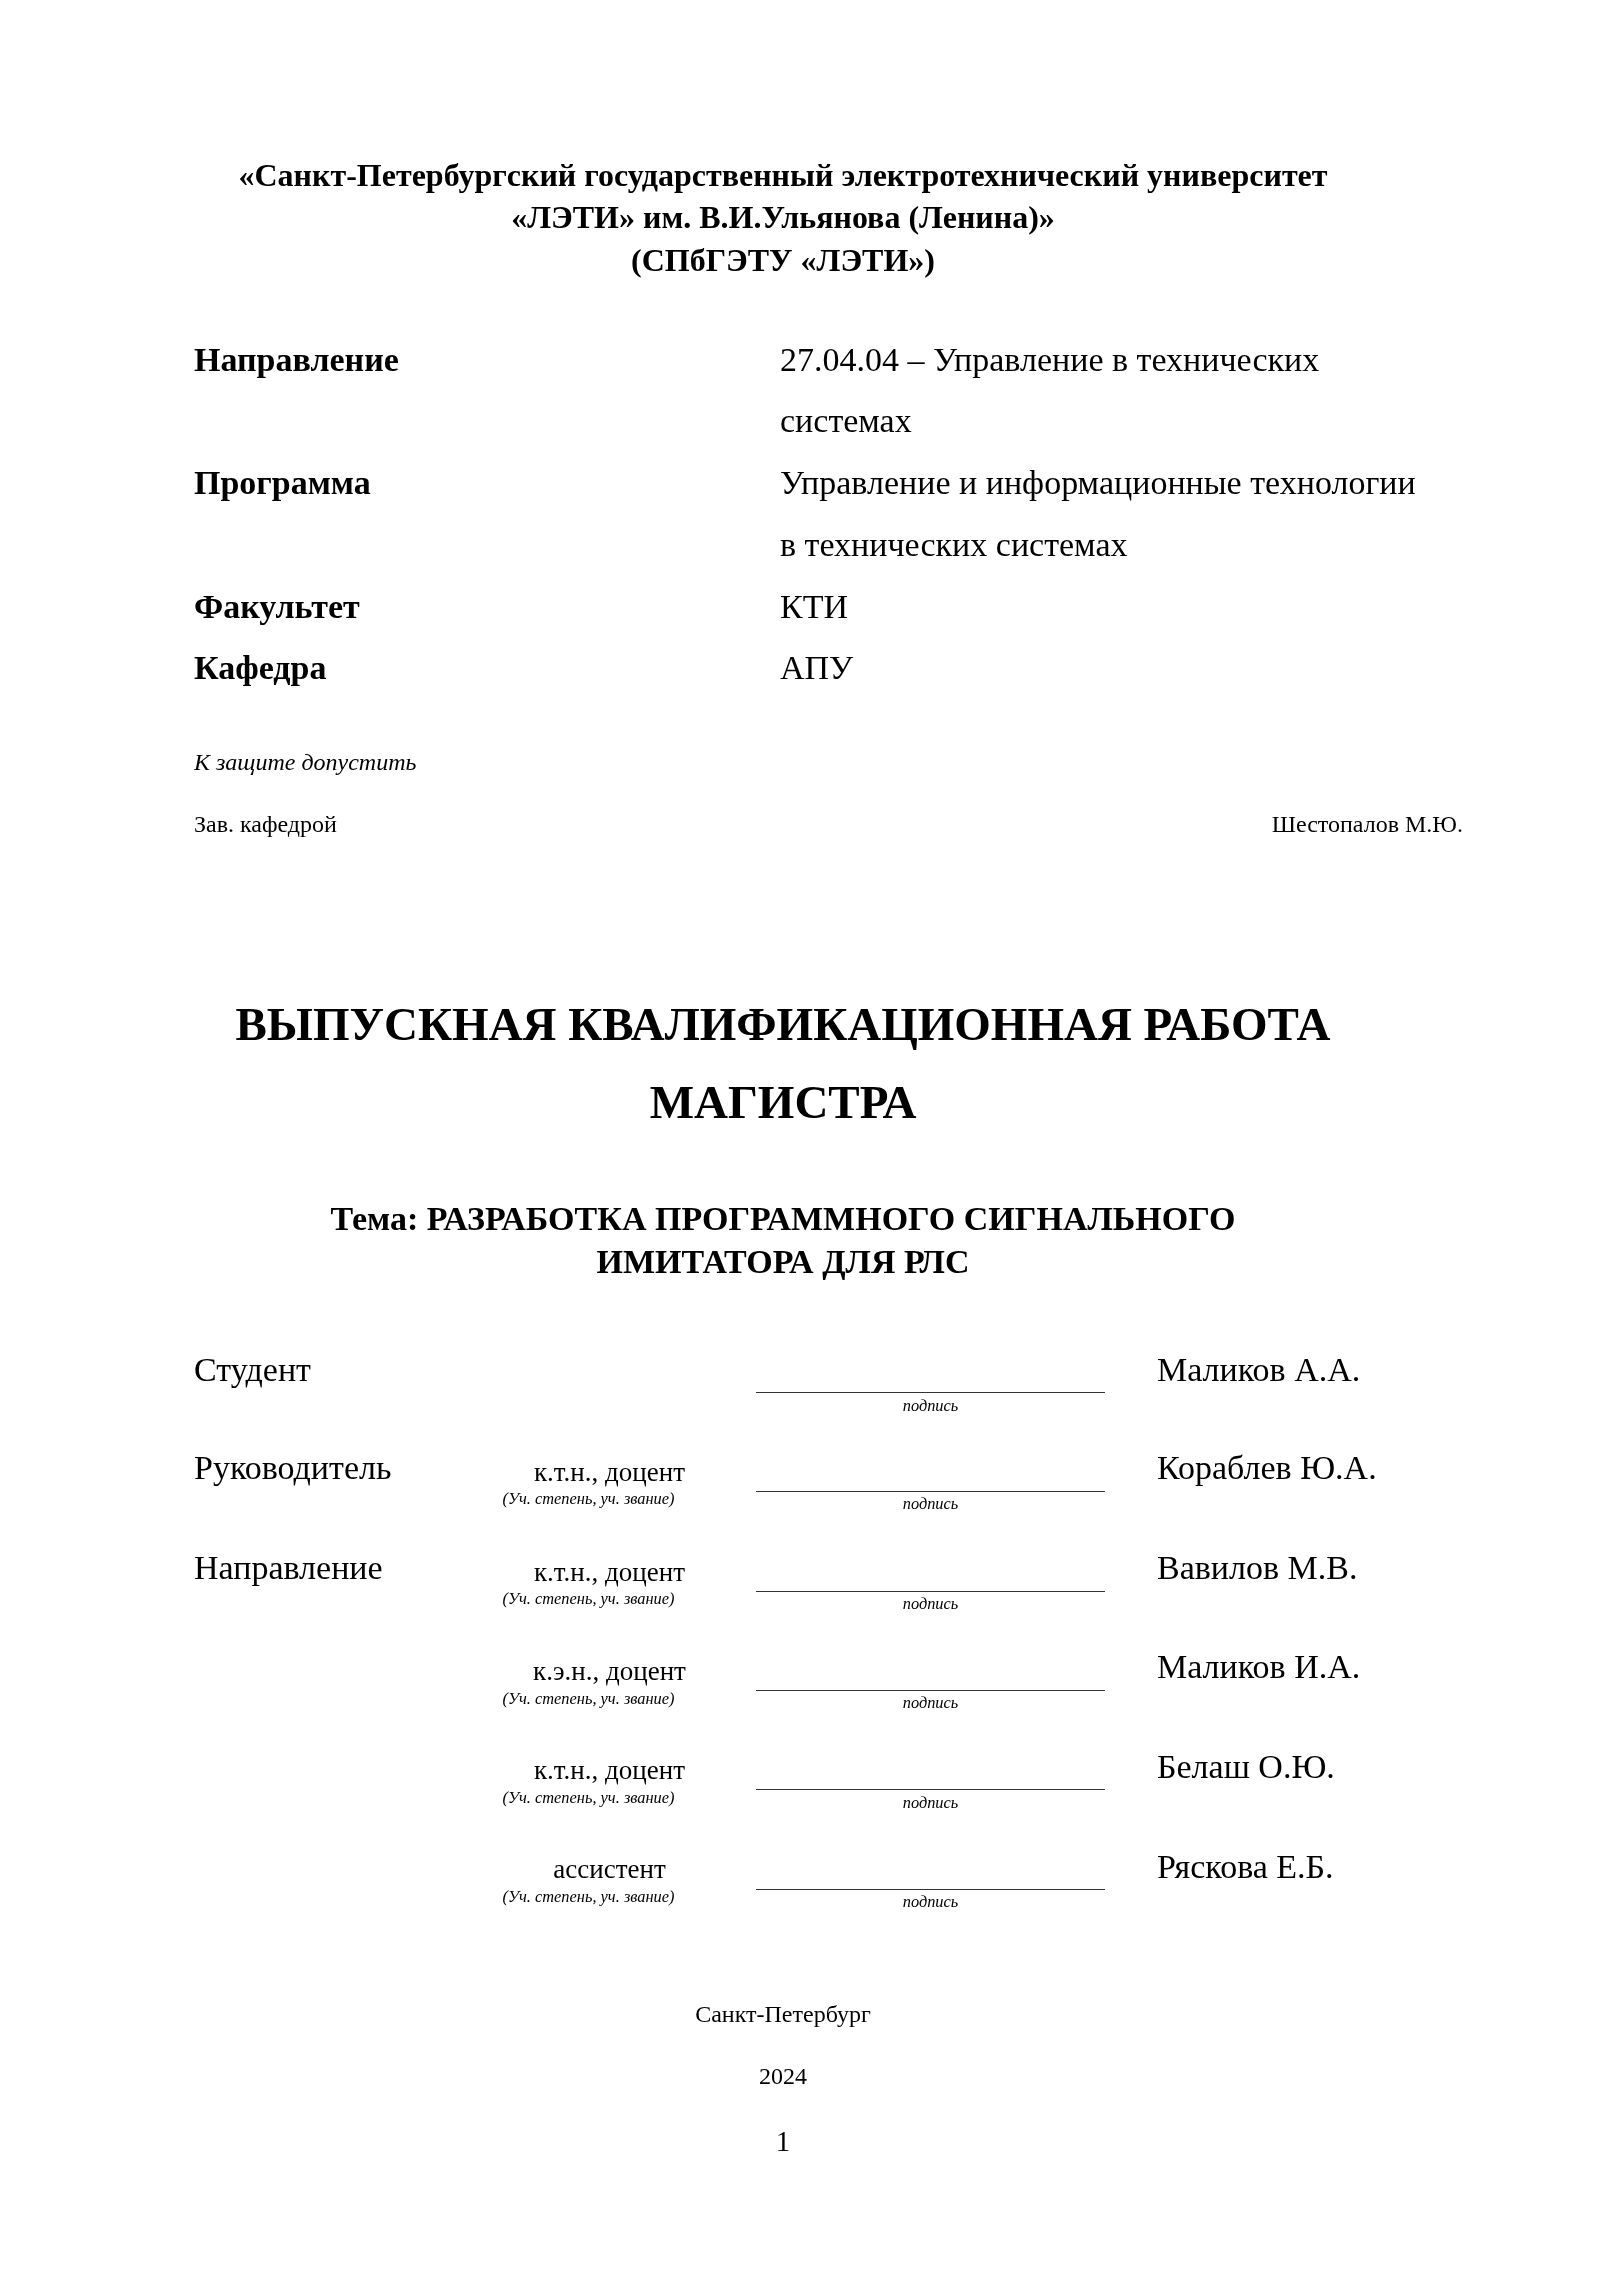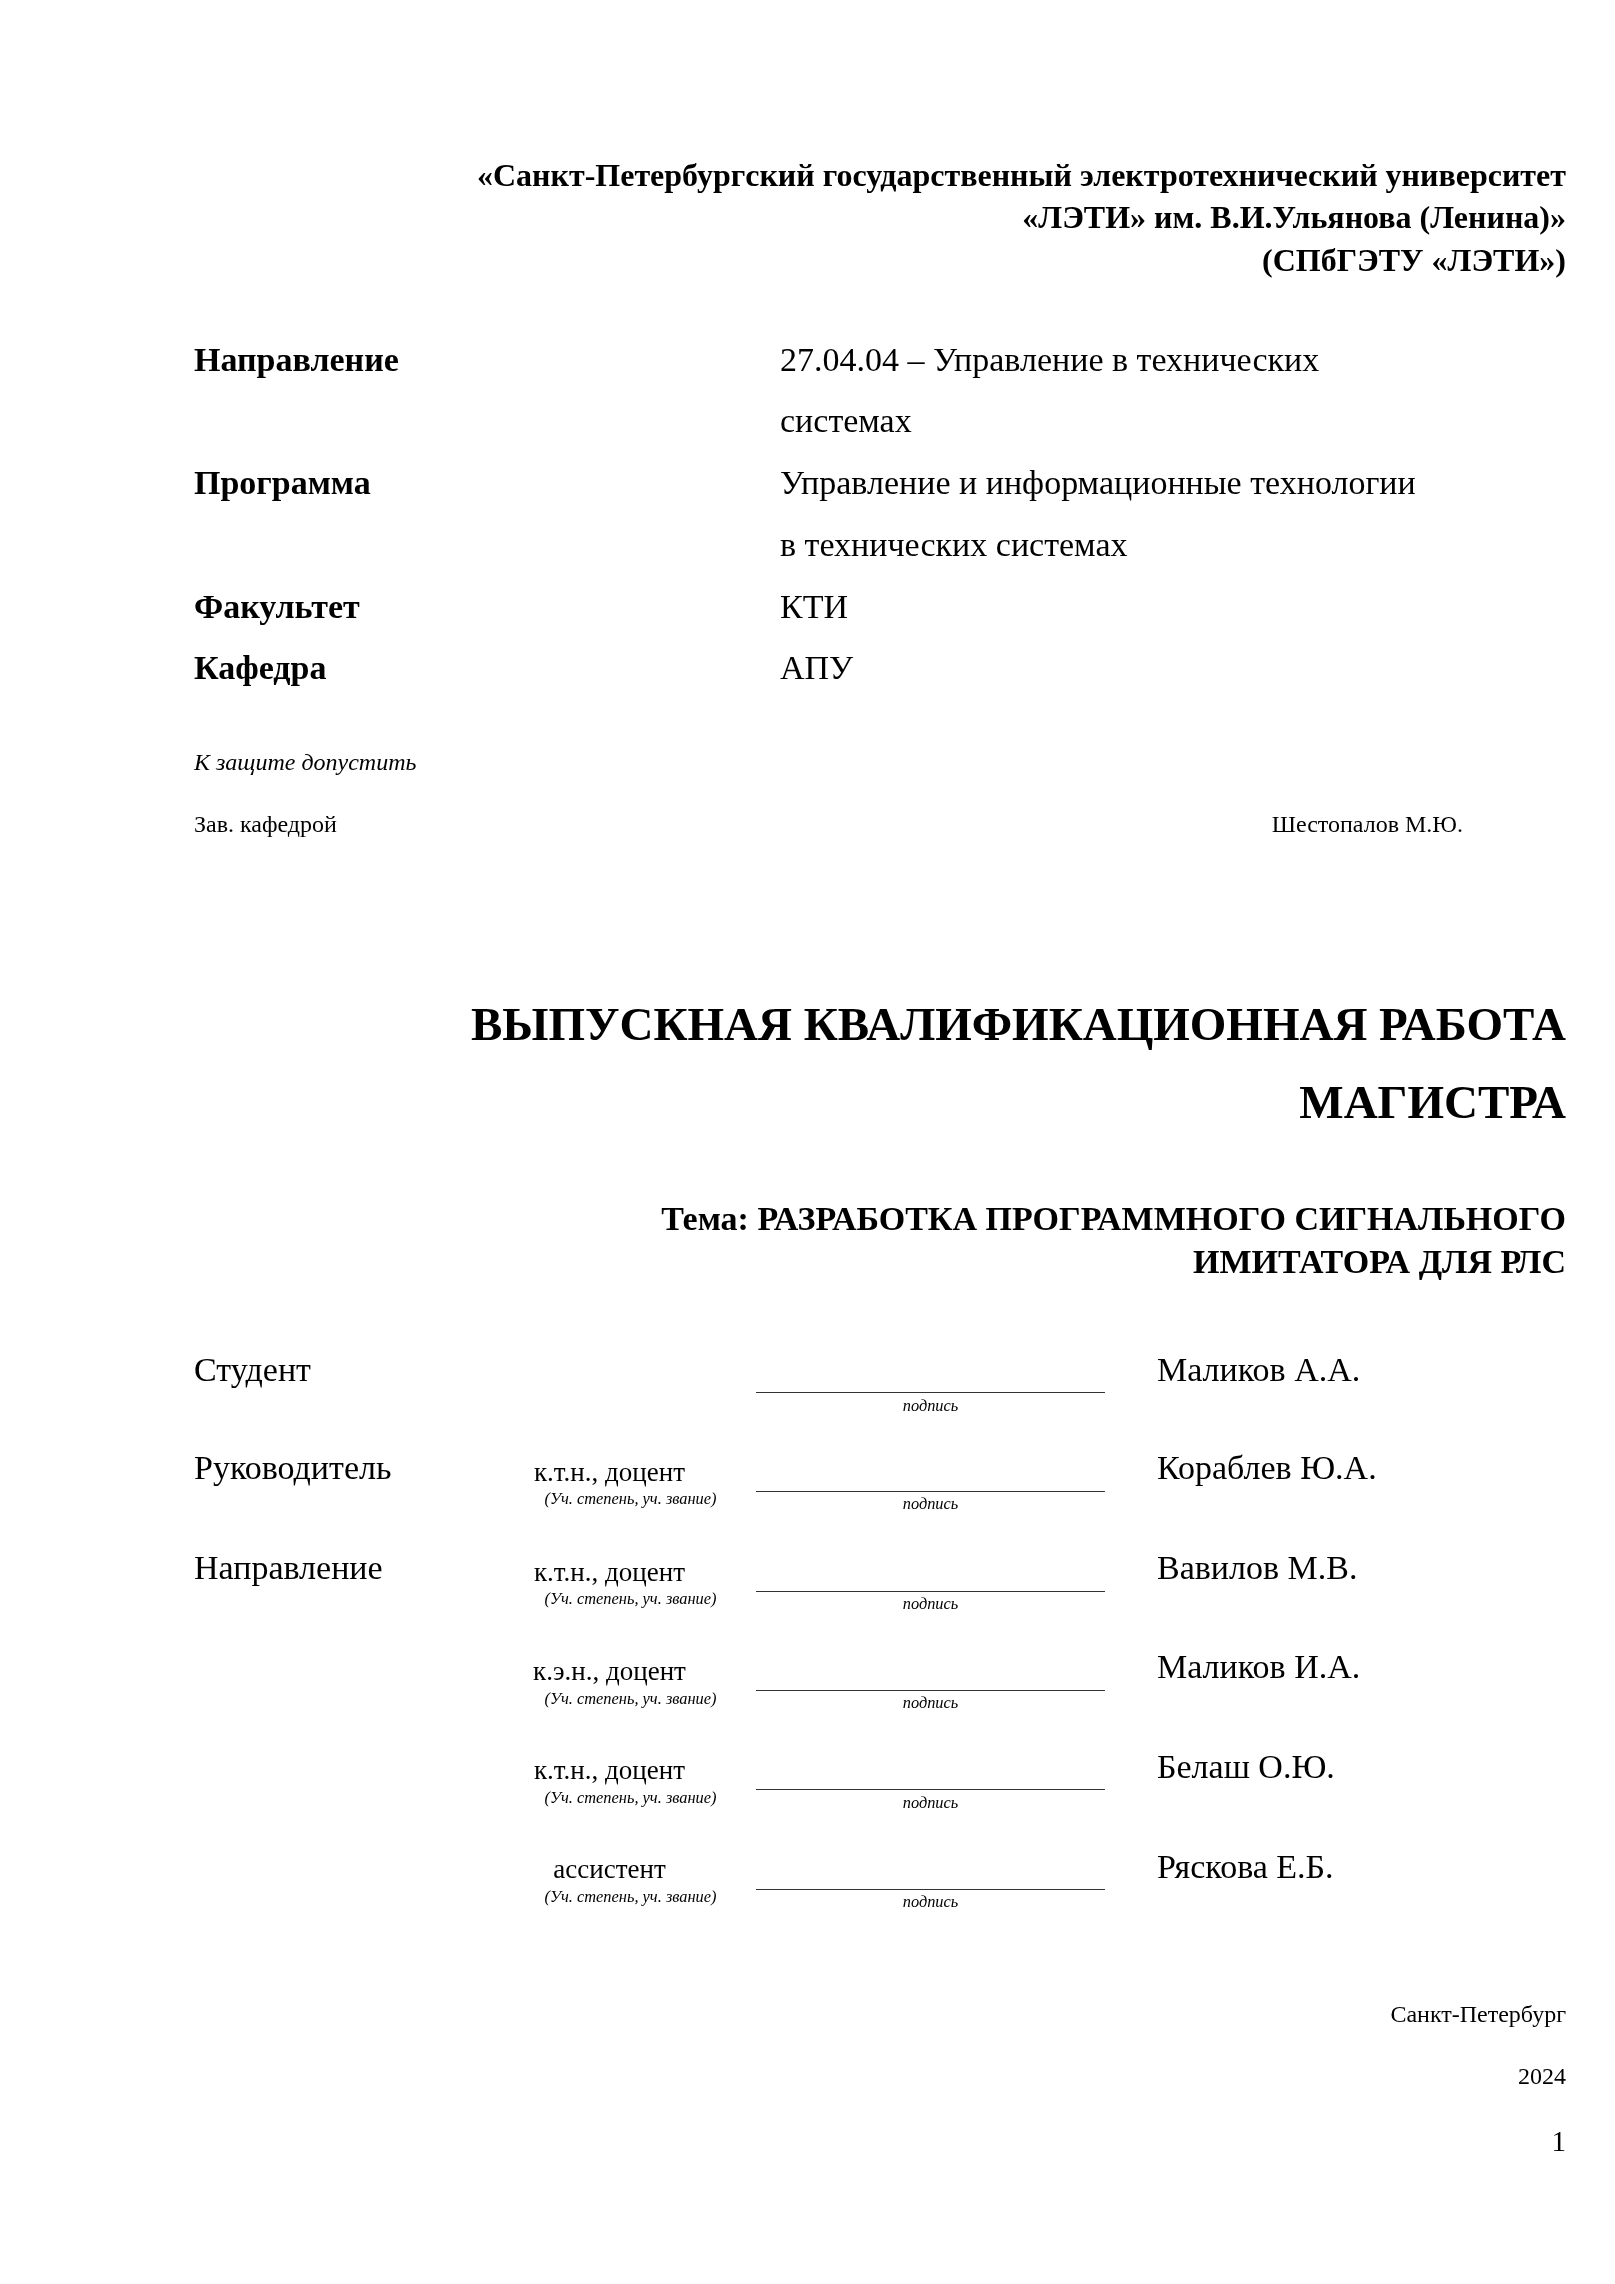--- a/index.html
+++ b/index.html
@@ -1,28 +1,28 @@
 <!DOCTYPE html>
 <html style="font-size:12.5px"><head>
 <meta charset="utf-8">
 <style>
   html, body { margin: 0; padding: 0; background: #ffffff; }
   body { width: 1616px; height: 2284px; position: relative; overflow: hidden;
          font-family: "Liberation Serif", "DejaVu Serif", serif; color: #000; }
   .abs { position: absolute; white-space: nowrap; }
-  .center { left: 0; width: 1566px; text-align: right; }
+  .center { left: 0; width: 1566px; text-align: center; }
   .hdr { font-weight: bold; font-size: 32px; line-height: 39px; }
   .lbl { font-weight: bold; font-size: 34px; left: 194px; }
   .val { font-size: 34px; left: 780px; }
   .body-text { font-size: 24px; }
   .title { font-weight: bold; font-size: 47px; }
   .topic { font-weight: bold; font-size: 34px; }
   .sig-role { font-size: 34px; left: 194px; }
   .sig-degree { font-size: 27px; left: 461px; width: 297px; text-align: center; }
-  .sig-degree-hint { font-size: 16.4px; font-style: italic; left: 482px; width: 297px; text-align: center; font-family: Liberation Serif, serif; }
+  .sig-degree-hint { font-size: 16.4px; font-style: italic; left: 440px; width: 297px; text-align: center; font-family: Liberation Serif, serif; }
   .sig-line { position: absolute; left: 756px; width: 349px; height: 0; border-top: 1.6px solid #333; }
   .sig-hint { font-size: 16.4px; font-style: italic; left: 756px; width: 349px; text-align: center; }
   .sig-name { font-size: 34px; left: 1157px; }
 </style>
 </head>
 <body>
 
 <div class="abs center hdr" style="top:156px">«Санкт-Петербургский государственный электротехнический университет</div>
 <div class="abs center hdr" style="top:198px">«ЛЭТИ» им. В.И.Ульянова (Ленина)»</div>
 <div class="abs center hdr" style="top:241px">(СПбГЭТУ «ЛЭТИ»)</div>

